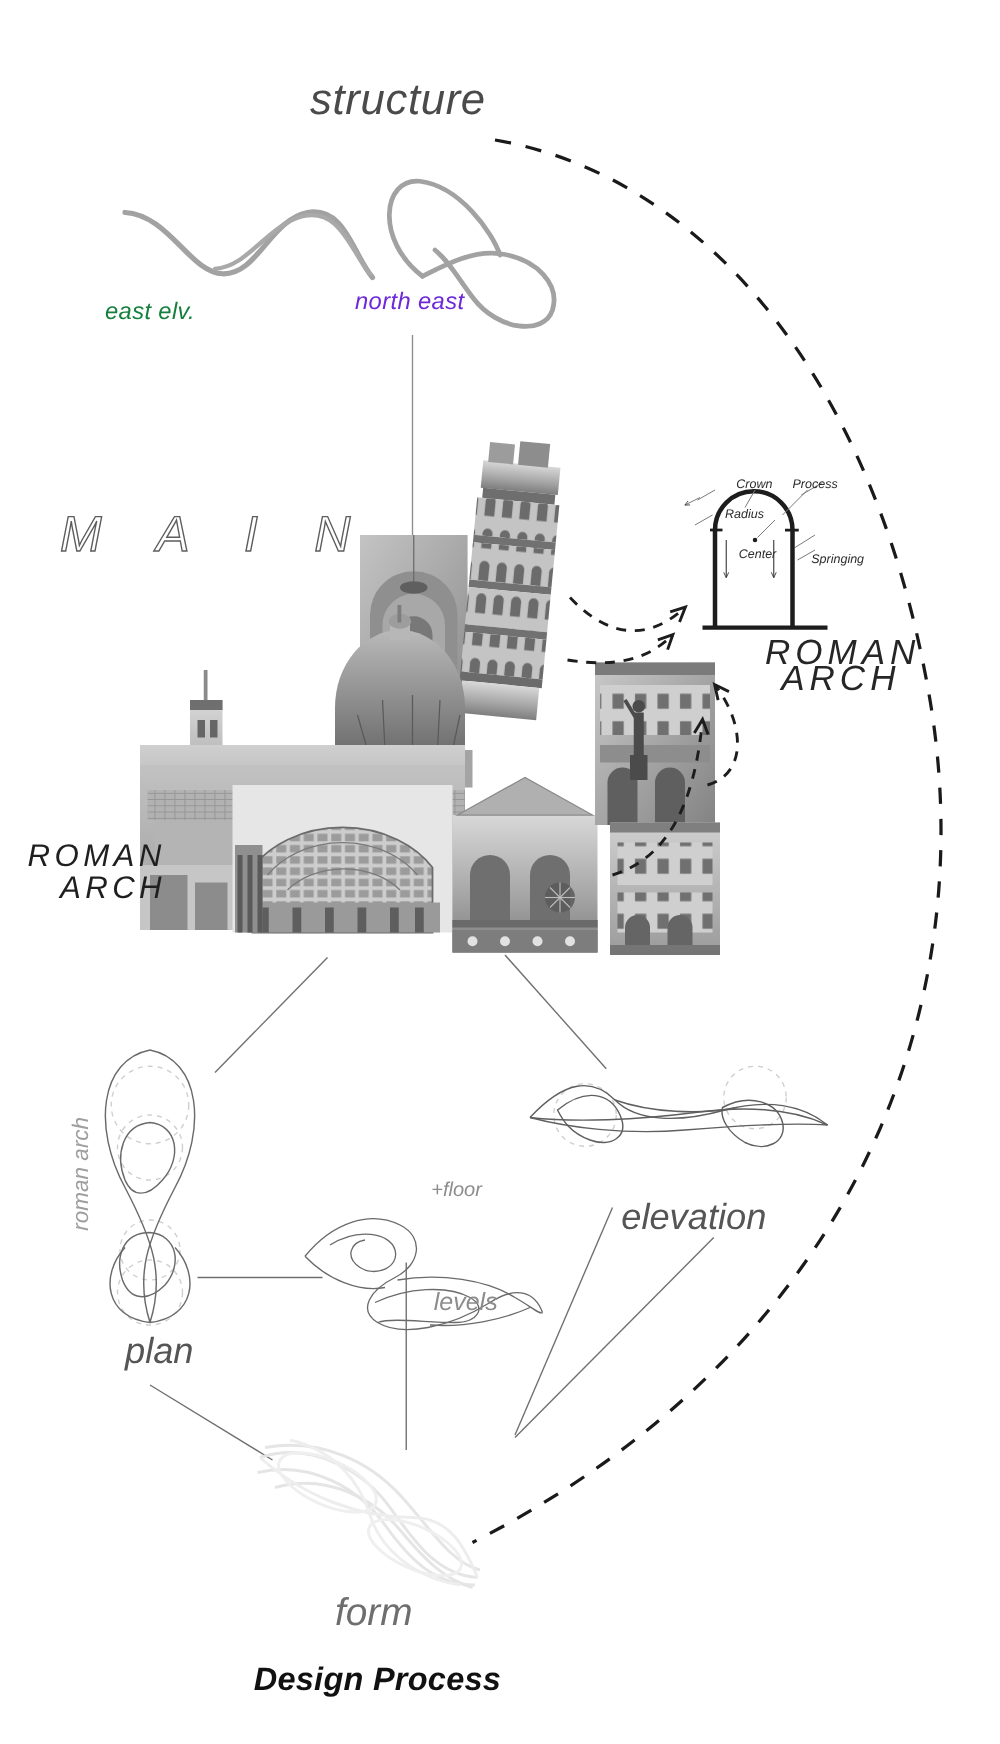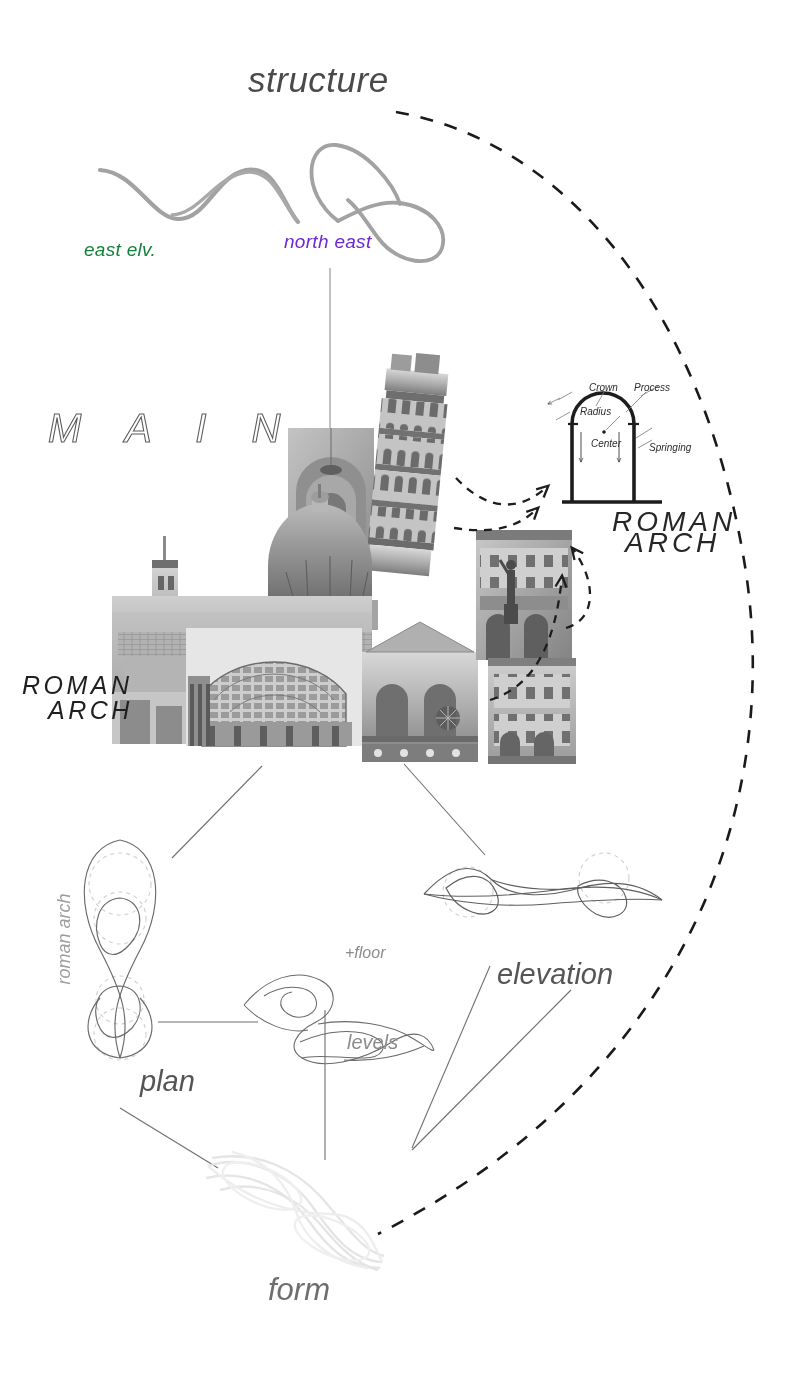--- a/index.html
+++ b/index.html
@@ -125,21 +125,20 @@
     width: 160px;
     text-align: center;
     font-size: 18px;
     color: #9e9e9e;
     transform: rotate(-90deg);
   }
   .t-plan {
     left: 100px; top: 1067px;
     font-size: 29px;
     color: #555555;
-    margin-left: 40px;
   }
   .t-elevation {
     left: 497px; top: 925px;
     font-size: 29px;
     color: #555555;
     margin-top: 35px;
   }
   .t-floor1 {
     left: 345px; top: 945px;
     font-size: 16px;
@@ -522,14 +521,15 @@
   <div class="lbl t-plan">plan</div>
 
   <div class="lbl t-elevation">elevation</div>
 
   <div class="lbl t-floor1">+floor</div>
 
   <div class="lbl t-floor2">levels</div>
 
   <div class="lbl t-form">form</div>
 
+  <div class="lbl t-caption">Design Process</div>
 
 </div>
 
 </body></html>

